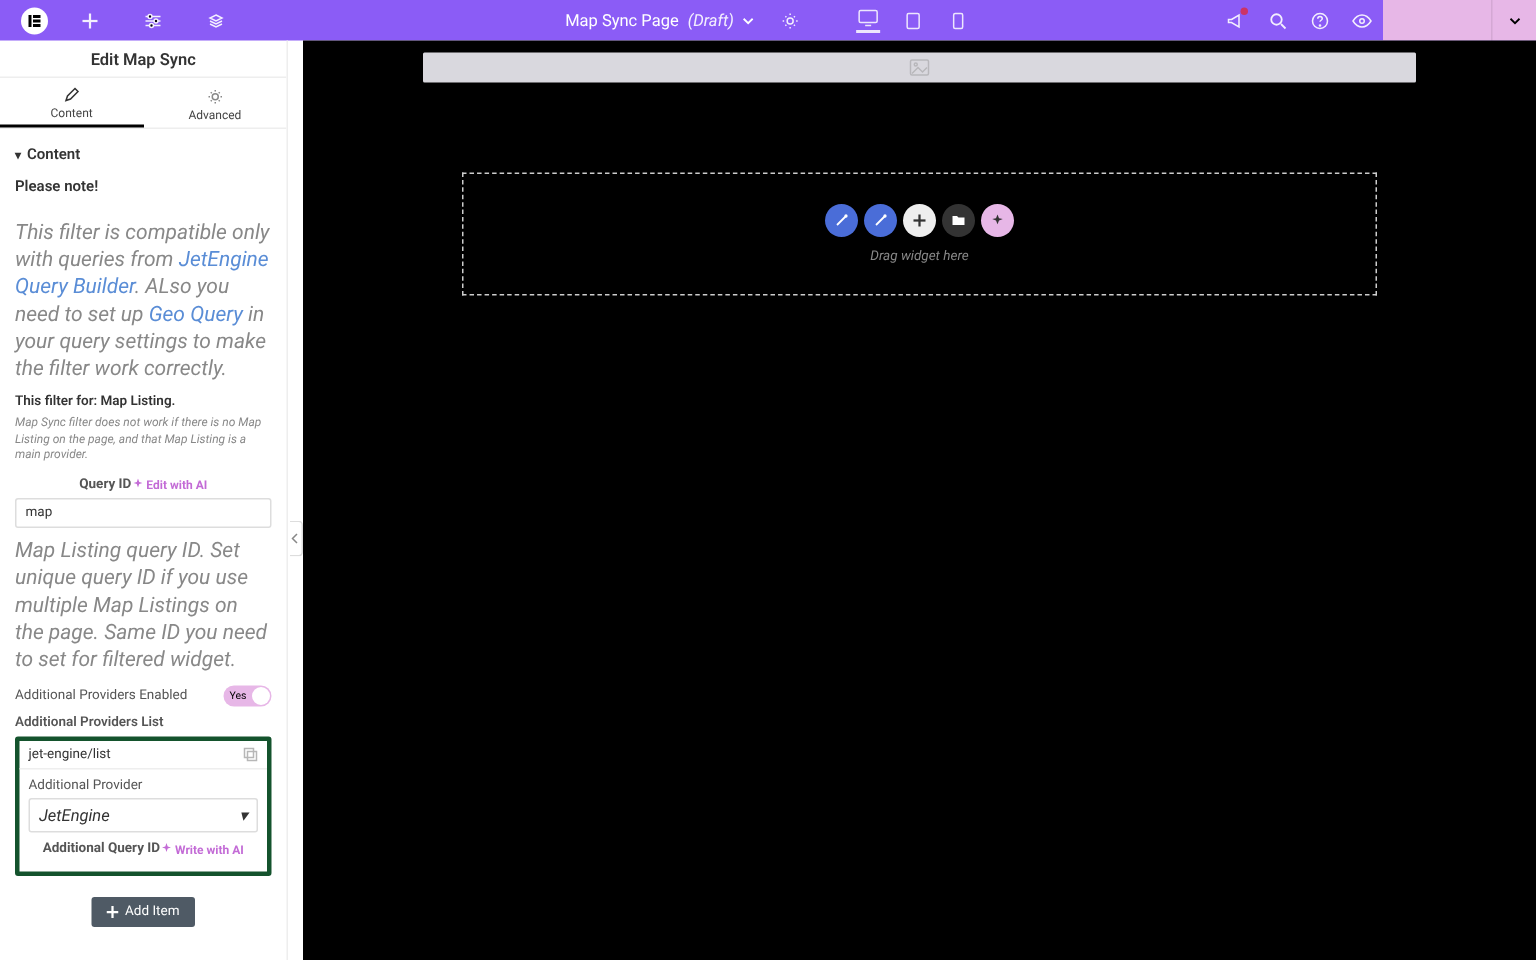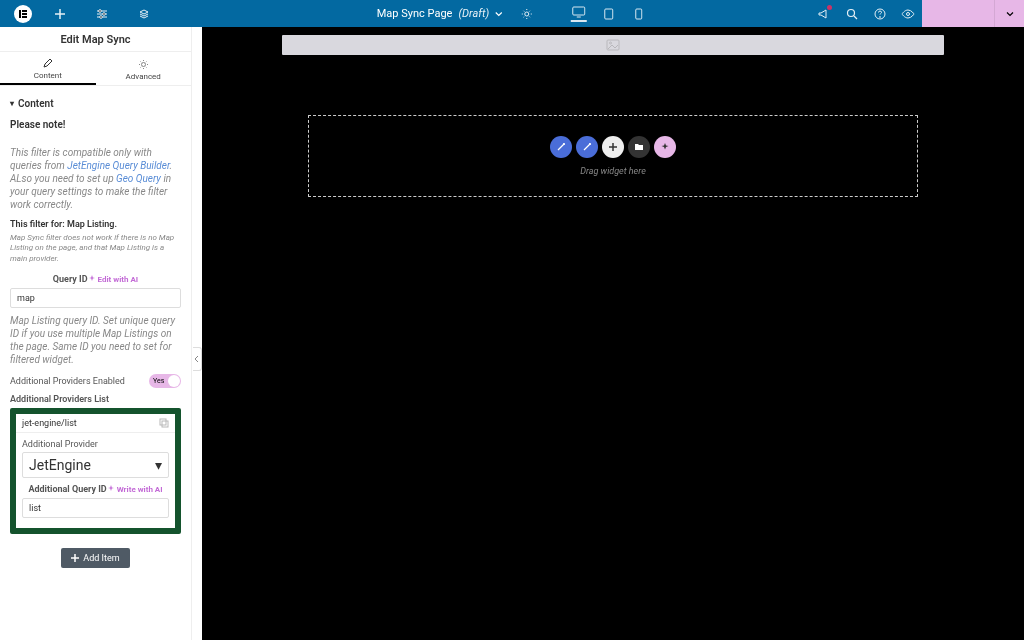--- a/index.html
+++ b/index.html
@@ -1,19 +1,19 @@
 <!DOCTYPE html>
 <html><head>
 <meta charset="utf-8">
 <style>
   * { box-sizing: border-box; margin: 0; padding: 0; font-family: -apple-system, BlinkMacSystemFont, "Segoe UI", Roboto, Arial, sans-serif; }
   body { width: 1024px; height: 640px; overflow: hidden; background: #fff; color: #333; }
 
   
-  .topbar { height: 27px; background: #0369a1; display: flex; align-items: center; color: #fff; text-align: center; }
+  .topbar { height: 27px; background: #8b5cf6; display: flex; align-items: center; color: #fff; text-align: center; }
   .tb-left { display: flex; align-items: center; gap: 14px; padding-left: 14px; }
   .logo-circle { width: 18px; height: 18px; background: #fff; color: #000; border-radius: 50%; display: flex; align-items: center; justify-content: center; font-size: 10px; font-weight: 700; }
   .tb-center { position: absolute; left: 50%; transform: translateX(-50%); display: flex; align-items: center; gap: 10px; }
   .page-title { font-size: 11px; font-style: normal; }
   .page-title .draft { font-style: italic; opacity: .9; }
   .device-group { display: flex; gap: 14px; margin-left: 20px; }
   .device-btn { width: 16px; height: 16px; display: flex; align-items: center; justify-content: center; cursor: pointer; opacity: .85; }
   .device-btn.active { border-bottom: 2px solid #fff; padding-bottom: 2px; }
   .tb-right { margin-left: auto; display: flex; align-items: center; }
   .tb-icon { width: 28px; height: 27px; display: flex; align-items: center; justify-content: center; cursor: pointer; }
@@ -29,39 +29,39 @@
   .side-title { height: 25px; display: flex; align-items: center; justify-content: center; font-size: 11px; font-weight: 600; border-bottom: 1px solid #eee; }
   .tabs { display: flex; border-bottom: 1px solid #eee; }
   .tab { flex: 1; display: flex; flex-direction: column; align-items: center; justify-content: center; padding: 6px 0 3px; gap: 2px; cursor: pointer; }
   .tab .t-ico { font-size: 11px; }
   .tab .t-lbl { font-size: 8px; color: #444; }
   .tab.active { border-bottom: 2px solid #000; }
   .panel-body { padding: 8px 10px 20px; font-size: 10px; color: #333; }
   .section-head { display: flex; align-items: center; gap: 4px; font-size: 10px; font-weight: 600; margin: 4px 0 10px; cursor: pointer; }
   .section-head .caret { font-size: 8px; }
   .please-note { font-size: 10px; font-weight: 600; margin-bottom: 16px; }
-  .help-text { font-size: 10px; color: #888; font-style: italic; line-height: 1.3; margin-bottom: 8px; }
+  .help-text { font-size: 14px; color: #888; font-style: italic; line-height: 1.3; margin-bottom: 8px; }
   .help-text a { color: #5a8dd6; font-style: italic; text-decoration: none; }
   .subhead { font-size: 9px; font-weight: 600; margin: 6px 0 4px; }
   .note-plain { font-size: 8px; color: #888; font-style: italic; line-height: 1.3; margin-bottom: 10px; }
   .field-row { display: flex; align-items: center; justify-content: center; margin-bottom: 4px; font-weight: bold; }
   .field-label { font-size: 9px; color: #555; }
   .ai-link { font-size: 8px; color: #c36bd6; cursor: pointer; display: flex; align-items: center; gap: 2px; }
   .text-input { width: 100%; border: 1px solid #ddd; border-radius: 2px; padding: 4px 6px; font-size: 9px; color: #333; margin-bottom: 4px; }
   .toggle-row { display: flex; align-items: center; justify-content: space-between; margin: 8px 0 6px; }
   .toggle { width: 32px; height: 14px; background: #e7b7e7; border-radius: 7px; position: relative; cursor: pointer; display: flex; align-items: center; }
   .toggle .knob { position: absolute; right: 1px; width: 12px; height: 12px; background: #fff; border-radius: 50%; }
   .toggle .yes { font-size: 7px; color: #000; position: absolute; left: 4px; }
   .list-label { font-size: 9px; font-weight: 600; margin: 6px 0 4px; color: #555; }
-  .repeater-item { border: 6px solid #14532d; border-radius: 2px; }
+  .repeater-item { border: 3px solid #14532d; border-radius: 2px; }
   .rep-head { display: flex; align-items: center; justify-content: space-between; padding: 4px 6px; border-bottom: 1px solid #eee; }
   .rep-title { font-size: 9px; }
   .rep-copy { cursor: pointer; opacity: .6; }
   .rep-body { padding: 6px; }
-  .select { width: 100%; border: 1px solid #ddd; border-radius: 2px; padding: 4px 6px; font-size: 14px; display: flex; justify-content: space-between; align-items: flex-end; cursor: pointer; margin-bottom: 6px; }
+  .select { width: 100%; border: 1px solid #ddd; border-radius: 2px; padding: 4px 6px; font-size: 11px; display: flex; justify-content: space-between; align-items: flex-end; cursor: pointer; margin-bottom: 6px; font-style: italic; }
   .add-item-wrap { display: flex; justify-content: center; margin-top: 14px; }
   .add-item { background: #4f5a65; color: #fff; border: none; border-radius: 2px; padding: 5px 10px; font-size: 9px; cursor: pointer; display: flex; align-items: center; gap: 4px; }
 
   
   .side-handle { width: 10px; display: flex; align-items: center; justify-content: center; cursor: pointer; position: relative; }
   .handle-tab { position: absolute; top: 320px; width: 9px; height: 24px; background: #fff; border: 1px solid #ddd; border-left: none; border-radius: 0 3px 3px 0; display: flex; align-items: center; justify-content: center; font-size: 8px; color: #888; }
 
   
   .canvas-wrap { flex: 1; position: relative; background: #000000; }
   .canvas-header { margin: 8px 80px 0; height: 20px; background: #d9d8de; border-radius: 1px; display: flex; align-items: center; justify-content: center; }
@@ -264,21 +264,20 @@
           </div>
           <div class="field-row">
             <span class="field-label">Additional Query ID</span>
             <span class="ai-link">
               <svg width="8" height="8" viewBox="0 0 8 8" fill="#c36bd6">
                   <path d="M4 0l.8 2.4L7 3l-2.2.6L4 6l-.8-2.4L1 3l2.2-.6z"></path>
                 </svg>
               <span>Write with AI</span>
             </span>
           </div>
-          <input class="text-input" value="list" style="">
         </div>
       </div>
 
       <div class="add-item-wrap">
         <button class="add-item">
           <svg width="8" height="8" viewBox="0 0 8 8" stroke="#fff" stroke-width="1.5">
               <line x1="4" y1="0" x2="4" y2="8"></line>
               <line x1="0" y1="4" x2="8" y2="4"></line>
             </svg>
           <span>Add Item</span>

